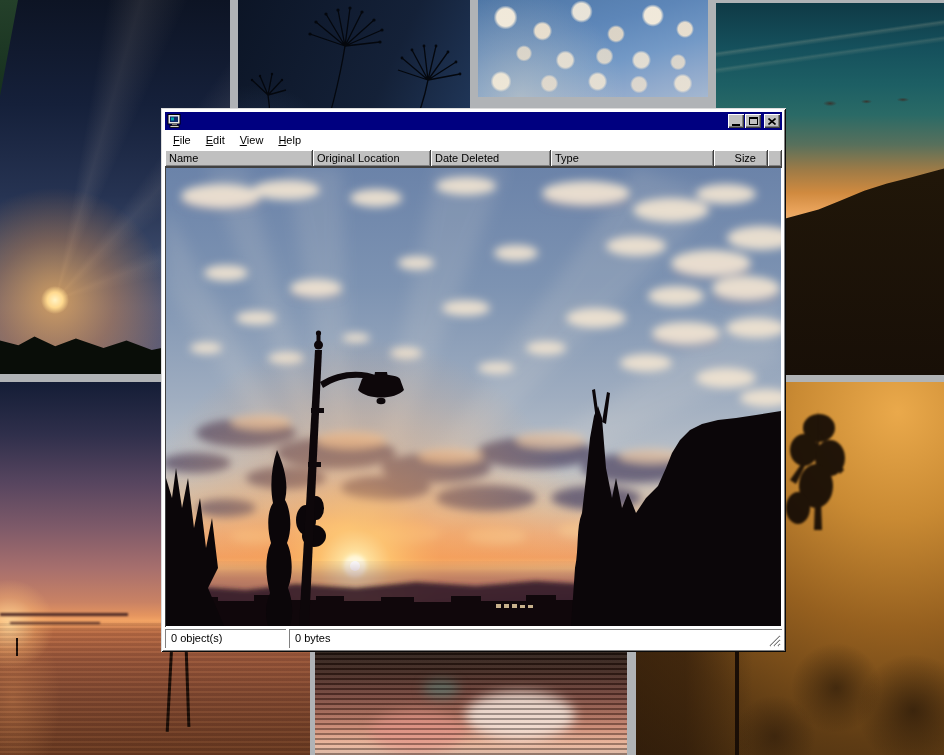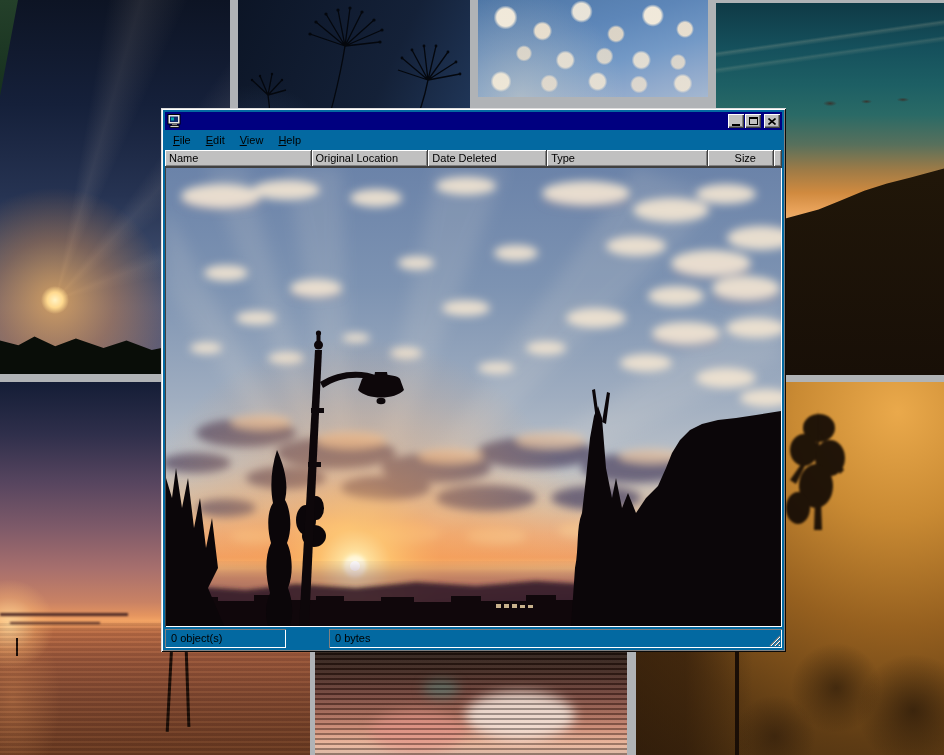--- a/index.html
+++ b/index.html
@@ -95,49 +95,49 @@
     background:
       radial-gradient(circle 60px at 65% 82%, rgba(25,14,5,.55), rgba(25,14,5,0) 75%),
       radial-gradient(circle 75px at 90% 88%, rgba(25,14,5,.6), rgba(25,14,5,0) 75%),
       radial-gradient(circle 55px at 45% 95%, rgba(35,20,8,.5), rgba(35,20,8,0) 75%),
       linear-gradient(90deg, rgba(40,22,8,.55) 0 16%, rgba(40,22,8,0) 38%),
       radial-gradient(140% 120% at 85% 8%, #eaa94b 0%, #c98a33 24%, #96601f 48%, #5f3c14 74%, #3a250d 100%);}
   .g-pole{position:absolute;left:99px;top:40px;width:4px;height:333px;background:#1a0e06;}
   .g-tree{position:absolute;left:138px;top:18px;filter:blur(1px);opacity:.92;}
   
   .window{position:absolute;left:161px;top:108px;width:625px;height:544px;z-index:10;
-    background:#0369a1;padding:4px;box-sizing:border-box;
+    background:#ffffff;padding:4px;box-sizing:border-box;
     display:flex;flex-direction:column;
     box-shadow: inset 1px 1px 0 #dcdcdc, inset -1px -1px 0 #0a0a0a, inset 2px 2px 0 #ffffff, inset -2px -2px 0 #808080;}
   .titlebar{flex:0 0 18px;background:#000080;display:flex;align-items:center;padding:0 2px;}
   .win-icon{width:15px;height:14px;margin-right:3px;flex:0 0 auto;}
   .title-text{color:#fff;font-size:11px;font-weight:bold;flex:1 1 auto;overflow:hidden;white-space:nowrap;}
   .tbtn{width:16px;height:14px;background:#c0c0c0;margin-left:1px;flex:0 0 auto;
     display:flex;align-items:center;justify-content:center;
     box-shadow: inset 1px 1px 0 #ffffff, inset -1px -1px 0 #404040, inset -2px -2px 0 #808080;}
   .tbtn.close{margin-left:3px;}
   .min-glyph{width:8px;height:2px;background:#000;margin-top:7px;}
   .max-glyph{width:9px;height:8px;border:1px solid #000;border-top:2px solid #000;box-sizing:border-box;}
   .menubar{flex:0 0 20px;display:flex;align-items:center;font-size:11px;color:#000;padding-left:1px;}
   .mi{padding:3px 8px 4px 7px;}
   .mi u{text-decoration:underline;}
   .headerrow{flex:0 0 17px;display:flex;background:#c0c0c0;font-size:11px;line-height:17px;}
   .hcell{box-sizing:border-box;padding:0 4px;overflow:hidden;white-space:nowrap;
     box-shadow: inset -1px -1px 0 #404040, inset 1px 1px 0 #ffffff, inset -2px -2px 0 #808080;}
   .c0{width:148px;} .c1{width:118px;} .c2{width:120px;} .c3{width:163px;}
-  .c4{width:66px;text-align:right;padding-right:18px;}
+  .c4{width:54px;text-align:right;padding-right:12px;}
   .c5{flex:1;}
   .client{flex:1 1 auto;position:relative;background:#3a3a3a;
     box-shadow: inset 1px 1px 0 #404040, inset -1px -1px 0 #ffffff;}
   .client svg{position:absolute;left:1px;top:1px;width:calc(100% - 2px);height:calc(100% - 2px);}
   .statusbar{flex:0 0 19px;margin-top:2px;display:flex;gap:3px;font-size:11px;color:#000;}
   .pane{box-shadow: inset 1px 1px 0 #808080, inset -1px -1px 0 #ffffff;
     padding:2px 6px 0;box-sizing:border-box;line-height:15px;overflow:hidden;white-space:nowrap;}
   .pane-objects{width:121px;}
-  .pane-bytes{flex:1;position:relative;margin-left:40px;}
+  .pane-bytes{flex:1;position:relative;}
   .grip{position:absolute;right:1px;bottom:1px;width:13px;height:13px;}
 </style>
 </head>
 <body>
 
 <div class="tile t-rays"></div>
 
 <div class="tile t-plant">
   <svg width="232" height="160" viewBox="0 0 232 160">
     <g stroke="#04070d" fill="none" stroke-width="1.3">

